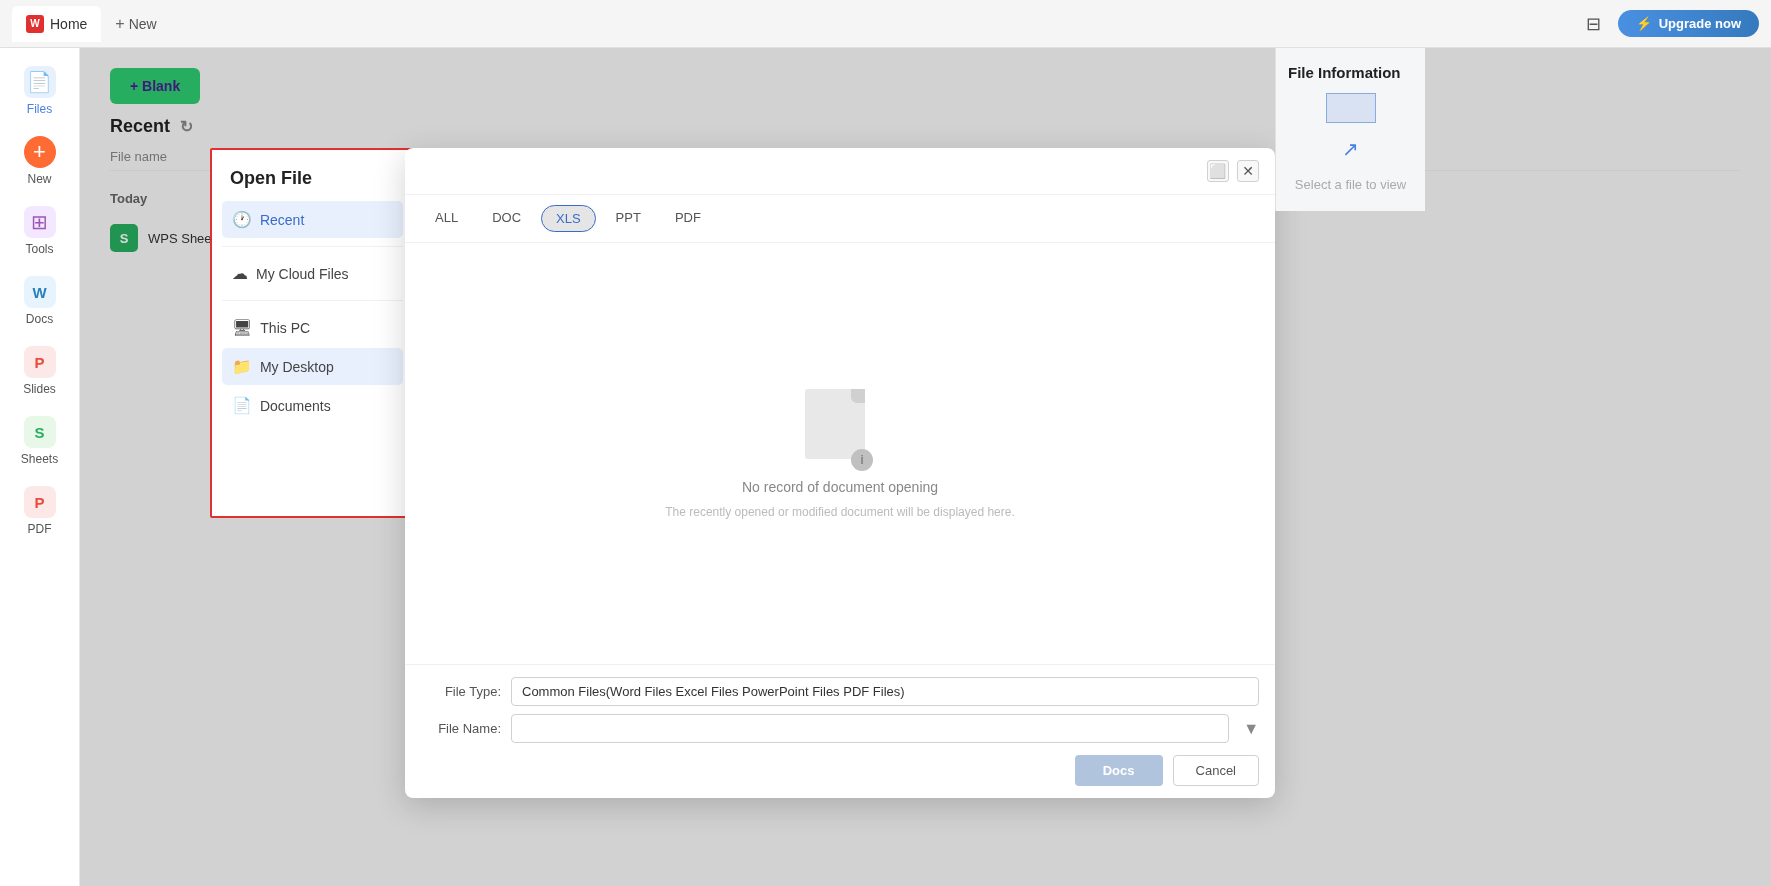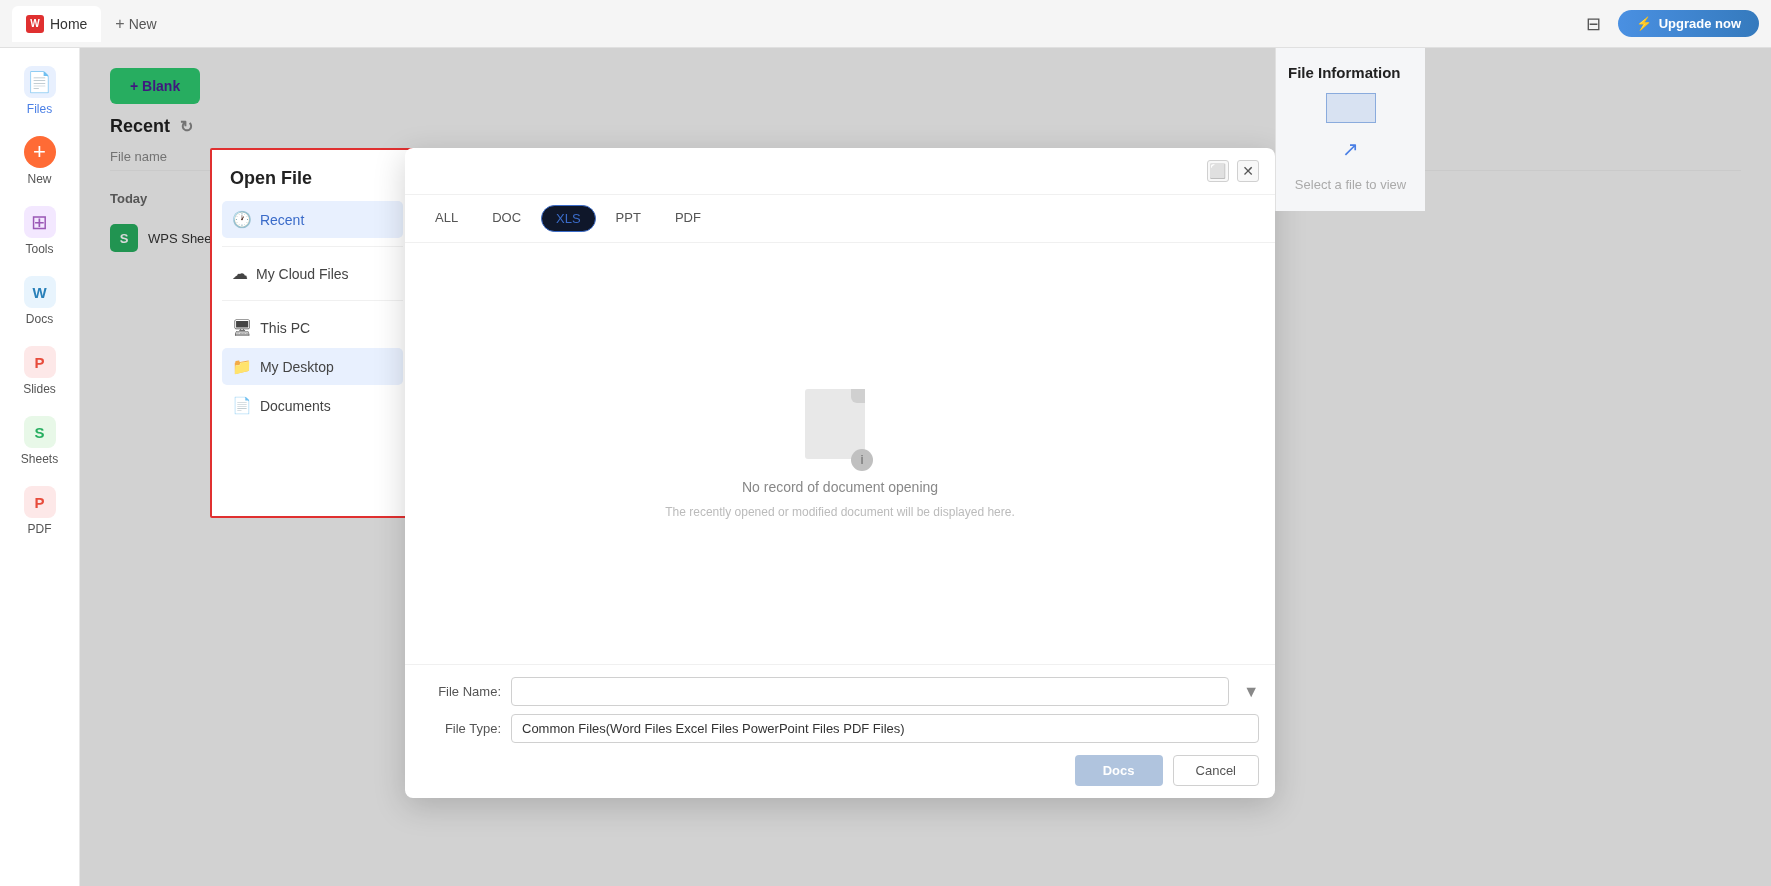--- a/index.html
+++ b/index.html
@@ -263,21 +263,21 @@
     }
     .file-type-tab {
       padding: 5px 14px;
       border-radius: 14px;
       font-size: 13px;
       font-weight: 500;
       cursor: pointer;
       color: #555;
     }
     .file-type-tab.active {
-      background: #0f172a;
+      background: #e5e5e5;
       color: #3a6bc9;
       border: 1.5px solid #3a6bc9;
     }
 
     
     .file-list-area {
       flex: 1;
       display: flex;
       flex-direction: column;
       overflow: hidden;
@@ -559,30 +559,30 @@
                 <div class="empty-doc-info-dot">i</div>
               </div>
             </div>
             <div class="empty-text-main">No record of document opening</div>
             <div class="empty-text-sub">The recently opened or modified document will be displayed here.</div>
           </div>
         </div>
 
         <div class="dialog-footer">
           <div class="footer-row">
-            <span class="footer-label">File Name:</span>
-            <input class="footer-input" type="text" style="">
-            <span class="select-arrow">▼</span>
-          </div>
-          <div class="footer-row">
             <span class="footer-label">File Type:</span>
             <select class="footer-select">
               <option>Common Files(Word Files Excel Files PowerPoint Files PDF Files)</option>
             </select>
           </div>
+          <div class="footer-row">
+            <span class="footer-label">File Name:</span>
+            <input class="footer-input" type="text" style="">
+            <span class="select-arrow">▼</span>
+          </div>
           <div class="footer-actions">
             <button class="open-btn">Docs</button>
             <button class="cancel-btn">Cancel</button>
           </div>
         </div>
       </div>
 
       <div class="file-info-panel">
         <div class="file-info-title">File Information</div>
         <div class="file-info-empty">

